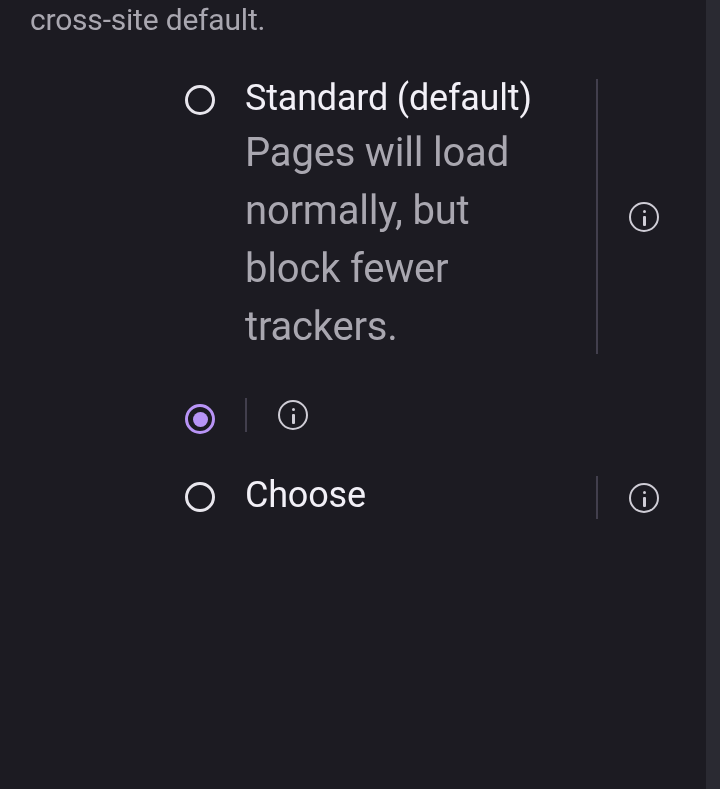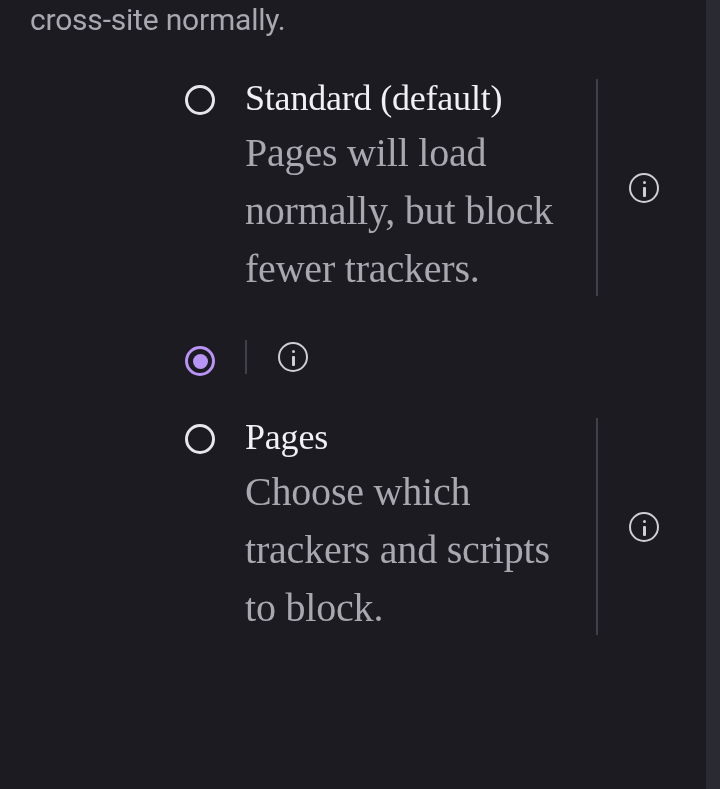--- a/index.html
+++ b/index.html
@@ -65,21 +65,20 @@
     }
     .radio-inner {
       width: 15px;
       height: 15px;
       border-radius: 50%;
       background: #b894f6;
     }
     .text-col {
       flex: 1;
       padding-right: 34px;
-      font-family: Liberation Serif, serif;
     }
     .option-title {
       font-size: 36px;
       font-weight: 400;
       color: #f2f0f7;
       line-height: 1.2;
       margin-bottom: 4px;
       letter-spacing: -0.2px;
     }
     .option-desc {
@@ -132,21 +131,21 @@
       border-radius: 1px;
     }
   </style>
 </head>
 <body>
 
 <div class="scroll-track"></div>
 
 <div class="content">
 
-  <div class="intro-text">cross-site normally.</div>
+  <div class="intro-text">cross-site default.</div>
 
   <div class="option-row">
     <div class="radio-col">
       <div class="radio-outer"></div>
     </div>
     <div class="text-col">
       <div class="option-title">Standard (default)</div>
       <div class="option-desc">Pages will load normally, but block fewer trackers.</div>
     </div>
     <div class="divider-col"></div>
@@ -165,22 +164,21 @@
     <div class="info-col">
       <div class="info-icon"></div>
     </div>
   </div>
 
   <div class="option-row">
     <div class="radio-col">
       <div class="radio-outer"></div>
     </div>
     <div class="text-col">
-      <div class="option-title">Pages</div>
-      <div class="option-desc">Choose which trackers and scripts to block.</div>
+      <div class="option-title">Choose</div>
     </div>
     <div class="divider-col"></div>
     <div class="info-col">
       <div class="info-icon"></div>
     </div>
   </div>
 
 </div>
 
 </body></html>

